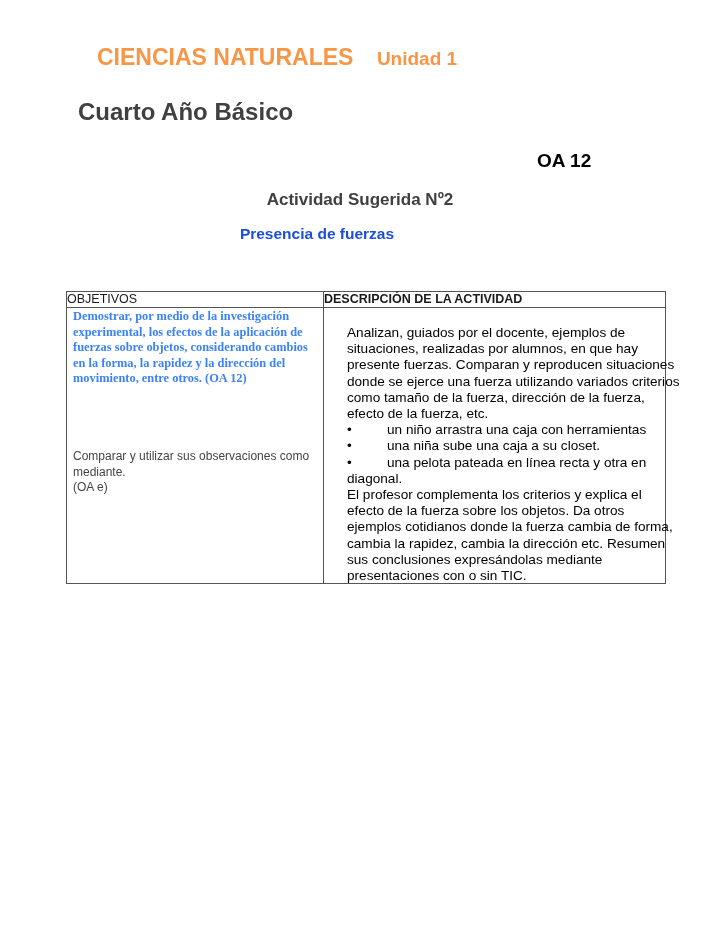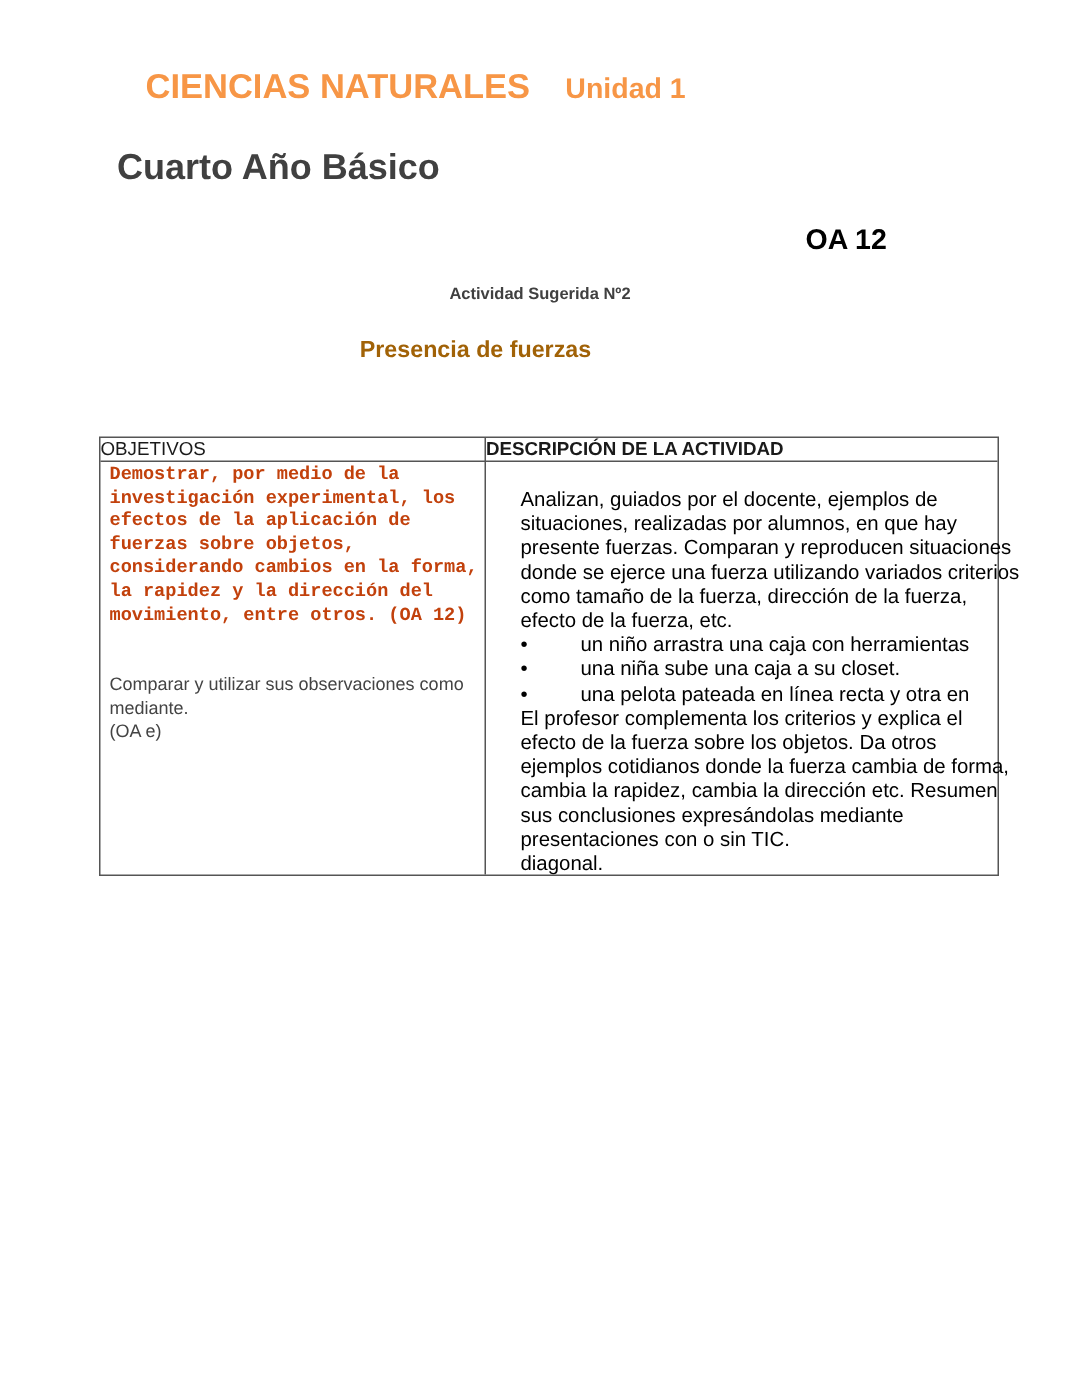--- a/index.html
+++ b/index.html
@@ -57,33 +57,33 @@
       color: #000000;
       white-space: nowrap;
       margin-top: 48px;
     }
     .activity-title {
       position: absolute;
       left: 0;
       width: 720px;
       top: 190px;
       text-align: center;
-      font-size: 11px;
+      font-size: 17px;
       font-weight: bold;
       color: #404040;
     }
     .activity-subtitle {
       position: absolute;
       left: 0;
       width: 634px;
       top: 225px;
       text-align: center;
       font-size: 15.5px;
       font-weight: bold;
-      color: #a16207;
+      color: #1d4ed8;
     }
     .table {
       position: absolute;
       left: 66px;
       top: 291px;
       width: 600px;
       height: 293px;
       border: 1px solid #555;
       box-sizing: border-box;
     }
@@ -112,25 +112,25 @@
       font-size: 12.5px;
       color: #1a1a1a;
     }
     .th-left { left: 0; width: 256px; }
     .th-right { left: 257px; right: 0; font-weight: bold; font-size: 12.5px; }
     .objective-main {
       position: absolute;
       left: 6px;
       top: 17px;
       width: 246px;
-      font-family: Liberation Mono, monospace;
+      font-family: Liberation Serif, serif;
       font-weight: bold;
       font-size: 12.4px;
       line-height: 15.6px;
-      color: #c2410c;
+      color: #3b82f6;
     }
     .objective-secondary {
       position: absolute;
       left: 6px;
       top: 157px;
       width: 246px;
       font-size: 12px;
       line-height: 15.5px;
       color: #444;
     }
@@ -189,16 +189,16 @@
       <span>un niño arrastra una caja con herramientas</span>
     </div>
     <div class="bullet">
       <span class="dot">•</span>
       <span>una niña sube una caja a su closet.</span>
     </div>
     <div class="bullet">
       <span class="dot">•</span>
       <span>una pelota pateada en línea recta y otra en</span>
     </div>
+    <p>diagonal.</p>
     <p>El profesor complementa los criterios y explica el efecto de la fuerza sobre los objetos. Da otros ejemplos cotidianos donde la fuerza cambia de forma, cambia la rapidez, cambia la dirección etc. Resumen sus conclusiones expresándolas mediante presentaciones con o sin TIC.</p>
-    <p>diagonal.</p>
   </div>
 </div>
 
 </body></html>

